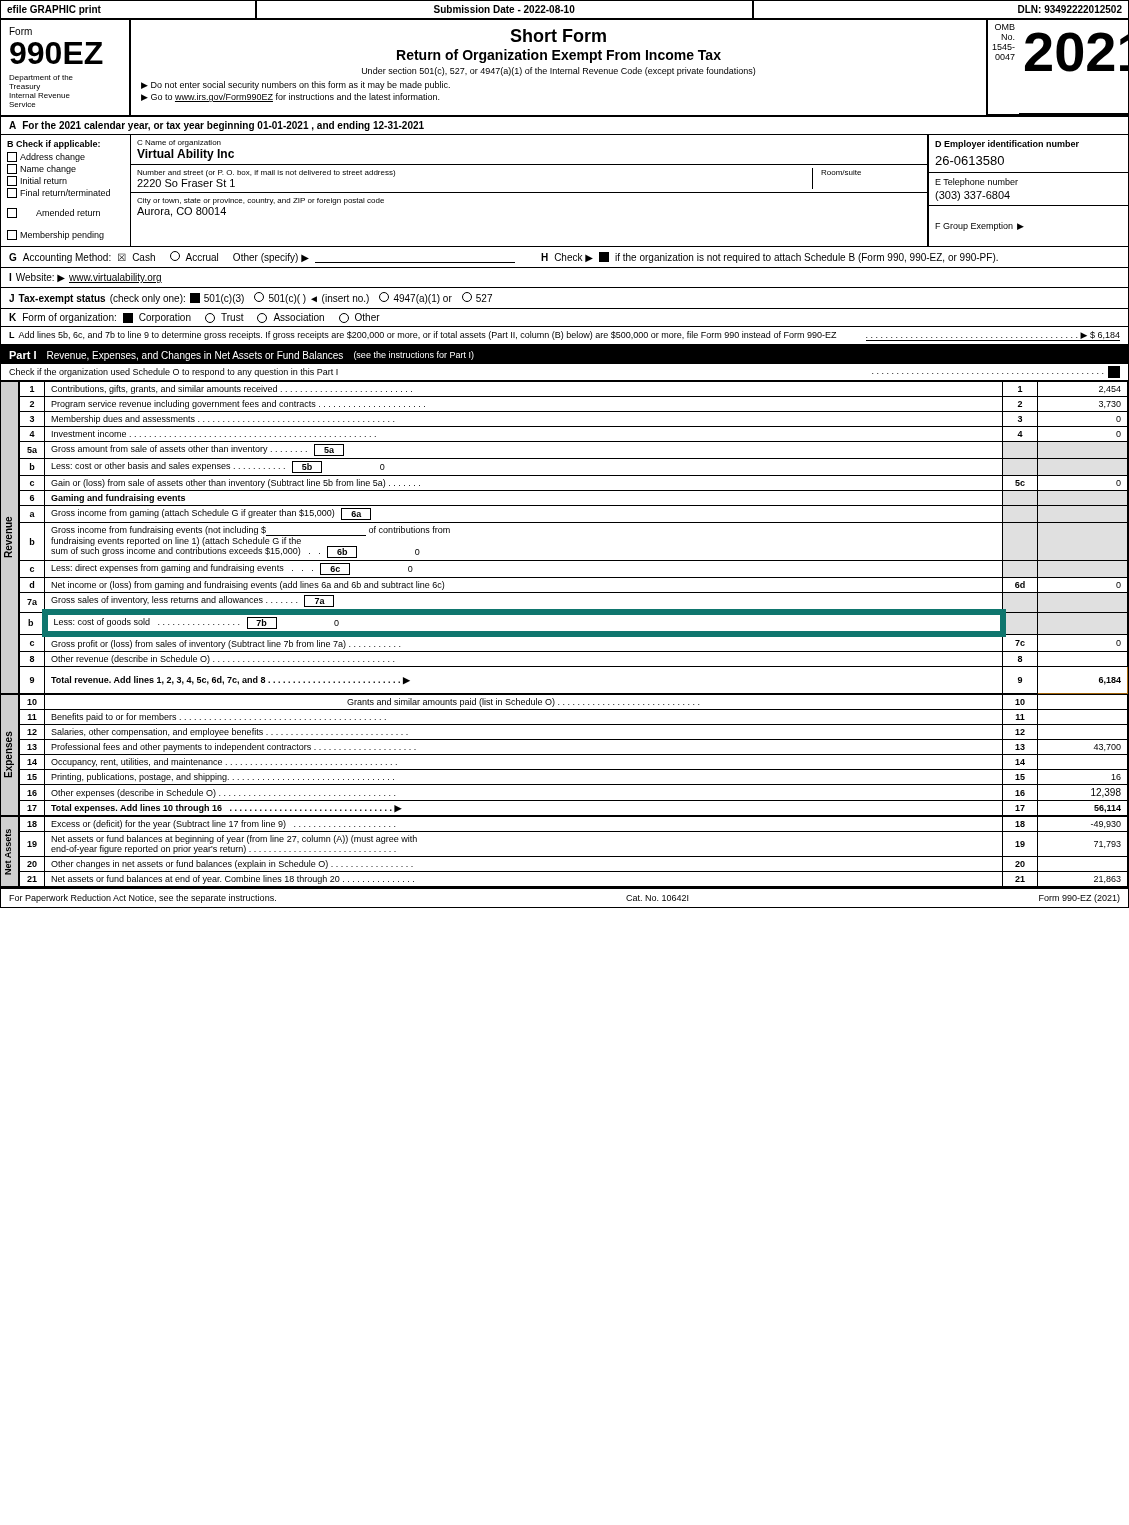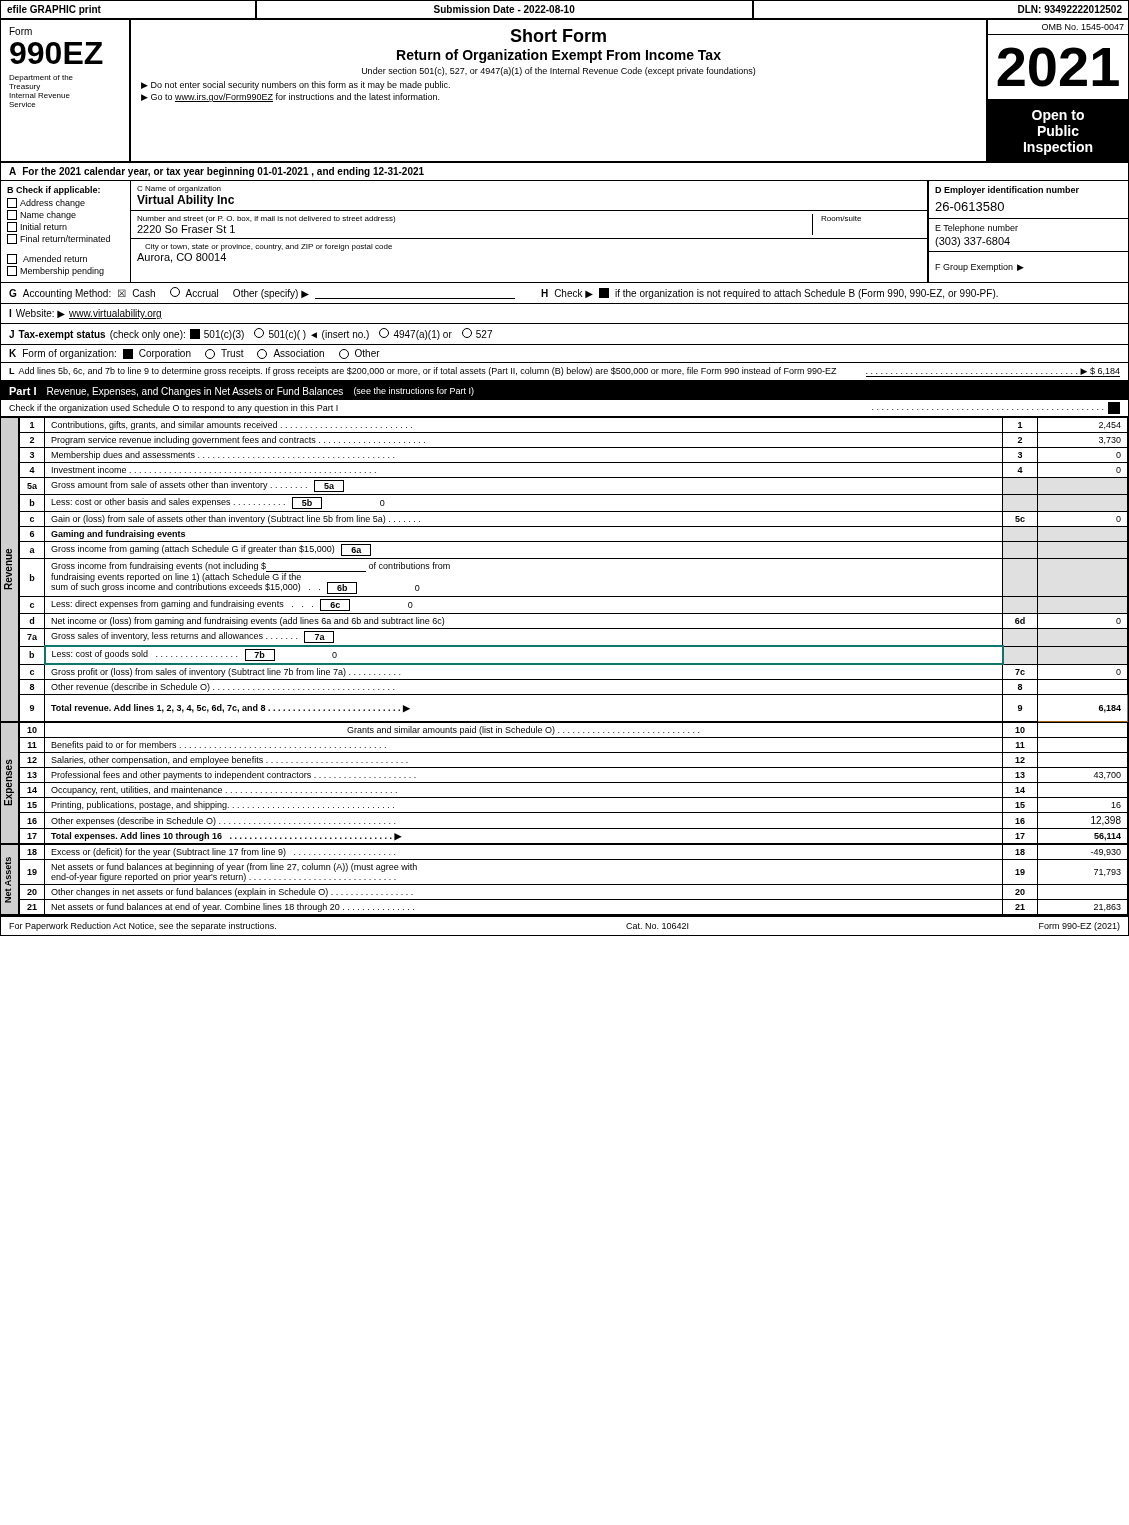--- a/index.html
+++ b/index.html
@@ -34,21 +34,21 @@
     <div style="flex:1; border-right:2px solid #000; padding:6px 10px;">
       <div style="font-size:18px; font-weight:bold; text-align:center;">Short Form</div>
       <div style="font-size:14px; font-weight:bold; text-align:center;">Return of Organization Exempt From Income Tax</div>
       <div style="font-size:9px; text-align:center; margin-top:3px;">Under section 501(c), 527, or 4947(a)(1) of the Internal Revenue Code (except private foundations)</div>
       <div style="font-size:9px; margin-top:4px;">▶ Do not enter social security numbers on this form as it may be made public.</div>
       <div style="font-size:9px; margin-top:2px;">
         ▶ Go to <span style="text-decoration:underline;">www.irs.gov/Form990EZ</span> for instructions and the latest information.
       </div>
     </div>
 
-    <div style="width:140px; display:flex; flex-direction:column;">
+    <div style="width:140px; display:flex; flex-direction:row;">
       <div style="font-size:9px; text-align:right; padding:2px 4px; border-bottom:1px solid #000;">OMB No. 1545-0047</div>
       <div style="font-size:56px; font-weight:bold; text-align:center; line-height:1; padding:4px; border-bottom:2px solid #000;">2021</div>
       <div style="background:#000; color:#fff; text-align:center; padding:6px 4px; font-weight:bold; font-size:14px; flex:1; display:flex; flex-direction:column; justify-content:center; align-items:center;">
         <span>Open to</span>
         <span>Public</span>
         <span>Inspection</span>
       </div>
     </div>
   </div>
 
@@ -72,21 +72,21 @@
         <span>Name change</span>
       </div>
       <div style="display:flex; align-items:center; gap:3px; margin-bottom:2px;">
         <div style="width:10px;height:10px;border:1px solid #000;display:inline-block;"></div>
         <span>Initial return</span>
       </div>
       <div style="display:flex; align-items:center; gap:3px; margin-bottom:10px;">
         <div style="width:10px;height:10px;border:1px solid #000;display:inline-block;"></div>
         <span>Final return/terminated</span>
       </div>
-      <div style="display:flex; align-items:center; gap:6px; margin-bottom:2px;">
+      <div style="display:flex; align-items:center; gap:19px; margin-bottom:12px;">
         <div style="width:10px;height:10px;border:1px solid #000;display:inline-block;"></div>
         <span>Amended return</span>
       </div>
       <div style="display:flex; align-items:center; gap:3px; margin-bottom:2px;">
         <div style="width:10px;height:10px;border:1px solid #000;display:inline-block;"></div>
         <span>Membership pending</span>
       </div>
     </div>
 
     <div style="flex:1; border-right:1px solid #000;">
@@ -98,21 +98,21 @@
         <div style="flex:1; border-right:1px solid #000; padding-right:8px;">
           <div style="font-size:8px;">Number and street (or P. O. box, if mail is not delivered to street address)</div>
           <div style="font-size:11px;">2220 So Fraser St 1</div>
         </div>
         <div style="width:100px;">
           <div style="font-size:8px;">Room/suite</div>
           <div style="font-size:11px;"></div>
         </div>
       </div>
       <div style="padding:3px 6px;">
-        <div style="font-size:8px;margin-left:8px;">City or town, state or province, country, and ZIP or foreign postal code</div>
+        <div style="font-size:8px;">City or town, state or province, country, and ZIP or foreign postal code</div>
         <div style="font-size:11px;">Aurora, CO  80014</div>
       </div>
     </div>
 
     <div style="width:200px; border-left:1px solid #000; display:flex; flex-direction:column;">
       <div style="padding:4px 6px; border-bottom:1px solid #000;">
         <div style="font-size:9px; font-weight:bold;">D Employer identification number</div>
         <div style="font-size:13px; margin-top:4px;">26-0613580</div>
       </div>
       <div style="padding:4px 6px; border-bottom:1px solid #000;">
@@ -294,21 +294,21 @@
       <tr>
         <td style="border:1px solid #000; width:25px; text-align:center; font-weight:bold; padding:2px 4px; font-size:9px;">7a</td>
         <td style="border:1px solid #000; padding:2px 6px; font-size:9px;">Gross sales of inventory, less returns and allowances . . . . . . .
           <span style="display:inline-block; width:30px; height:12px; border:1px solid #000; margin-left:4px; vertical-align:middle; text-align:center; font-weight:bold;">7a</span>
         </td>
         <td style="border:1px solid #000; width:35px; padding:2px 4px; background:#e0e0e0;"></td>
         <td style="border:1px solid #000; width:90px; padding:2px 4px; background:#e0e0e0;"></td>
       </tr>
       <tr>
         <td style="border:1px solid #000; width:25px; text-align:center; font-weight:bold; padding:2px 4px; font-size:9px;">b</td>
-        <td style="border:2px solid #0f766e; padding:2px 6px; font-size:9px;">Less: cost of goods sold &nbsp; . . . . . . . . . . . . . . . . .
+        <td style="border:6px solid #0f766e; padding:2px 6px; font-size:9px;">Less: cost of goods sold &nbsp; . . . . . . . . . . . . . . . . .
           <span style="display:inline-block; width:30px; height:12px; border:1px solid #000; margin-left:4px; vertical-align:middle; text-align:center; font-weight:bold;">7b</span>
           <span style="display:inline-block; width:60px; text-align:right; vertical-align:middle;">0</span>
         </td>
         <td style="border:1px solid #000; width:35px; padding:2px 4px; background:#e0e0e0;"></td>
         <td style="border:1px solid #000; width:90px; padding:2px 4px; background:#e0e0e0;"></td>
       </tr>
       <tr>
         <td style="border:1px solid #000; width:25px; text-align:center; font-weight:bold; padding:2px 4px; font-size:9px;">c</td>
         <td style="border:1px solid #000; padding:2px 6px; font-size:9px;">Gross profit or (loss) from sales of inventory (Subtract line 7b from line 7a) . . . . . . . . . . .</td>
         <td style="border:1px solid #000; width:35px; text-align:center; font-weight:bold; padding:2px 4px; font-size:9px;">7c</td>

